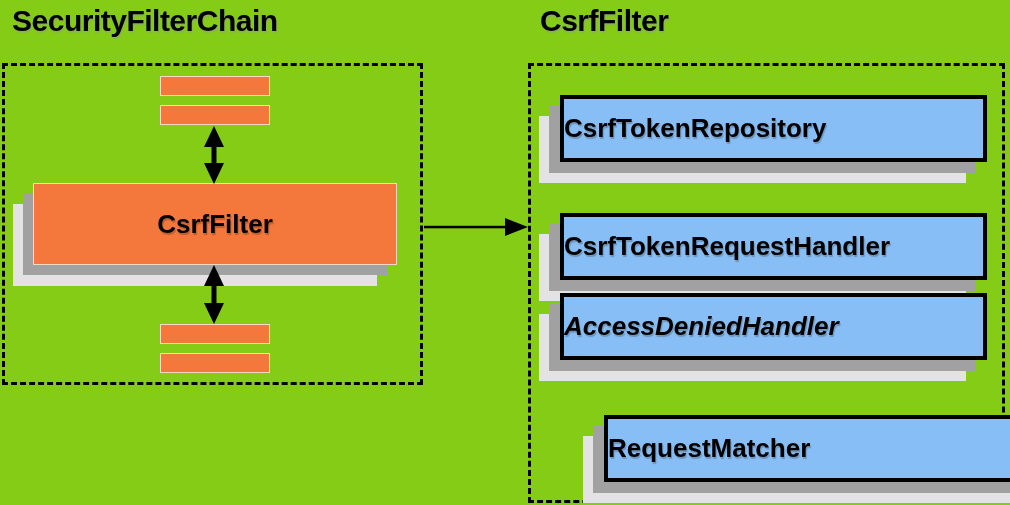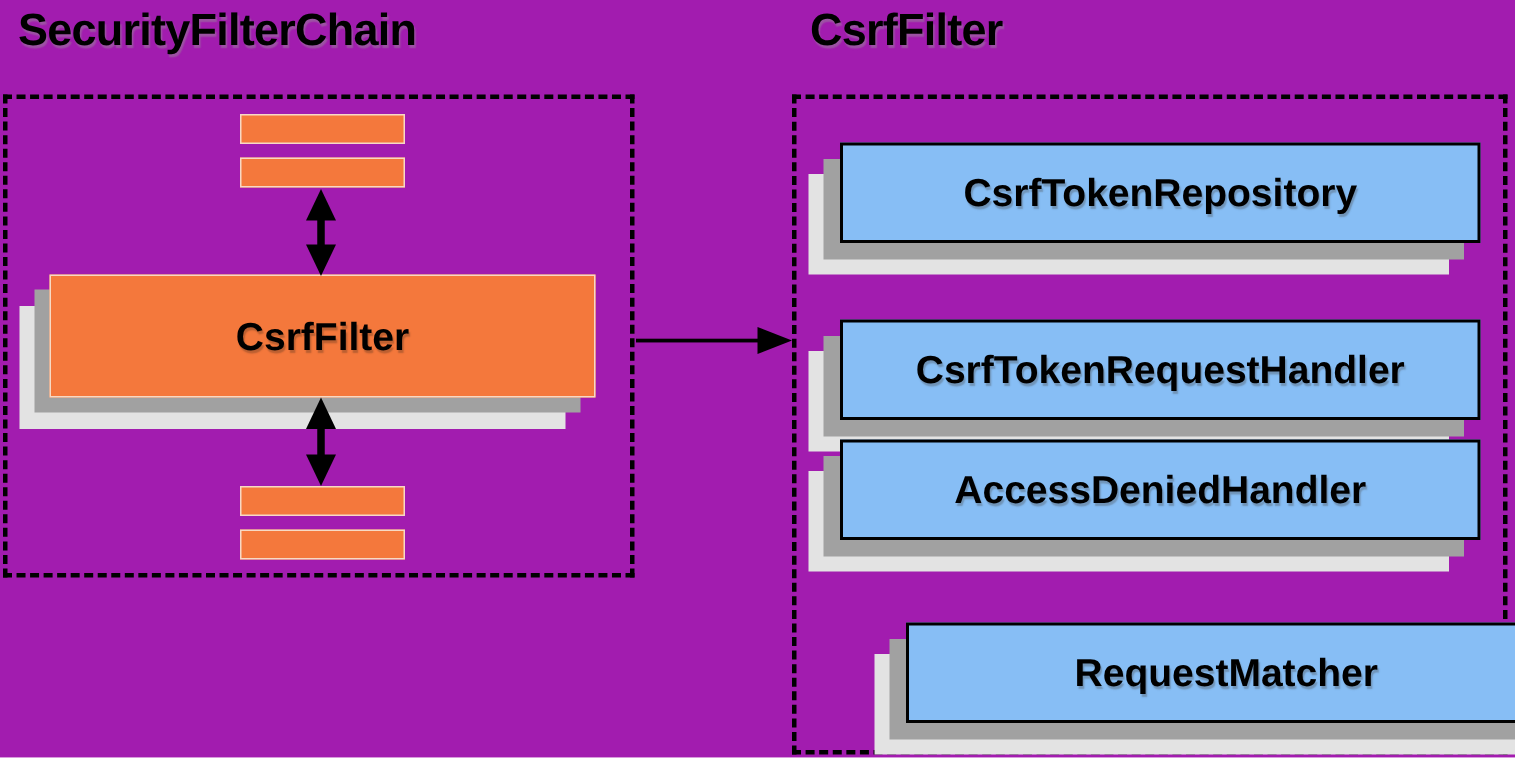--- a/index.html
+++ b/index.html
@@ -5,21 +5,21 @@
   html, body {
     margin: 0;
     padding: 0;
     background: #ffffff;
     font-family: "Liberation Sans", "DejaVu Sans", sans-serif;
   }
   #canvas {
     position: relative;
     width: 1010px;
     height: 505px;
-    background: #a21caf;
+    background: #84cc16;
     overflow: hidden;
   }
   .group-title {
     position: absolute;
     top: 4px;
     font-size: 30px;
     font-weight: bold;
     color: #000000;
     letter-spacing: -0.5px;
     white-space: nowrap;
@@ -71,30 +71,29 @@
     color: #000000;
     text-shadow: 1px 2px 1px rgba(80,50,30,0.35);
   }
 
   .component-box {
     position: absolute;
     left: 560px;
     width: 427px;
     height: 67px;
     background: #87bef5;
-    border: 2px solid #000000;
+    border: 4px solid #000000;
     box-sizing: border-box;
     box-shadow: -11px 11px 0 0 #a1a1a1, -21px 21px 0 0 #e3e3e3;
     display: flex;
     align-items: center;
-    justify-content: center;
   }
   #component-1 { top: 95px;  }
   #component-2 { top: 194px; margin-top: 19px; }
-  #component-3 { top: 293px; }
+  #component-3 { top: 293px; font-style: italic; }
   #component-4 { top: 415px; margin-left: 44px; }
   .component-box .box-label {
     font-size: 26px;
     font-weight: bold;
     color: #000000;
     white-space: nowrap;
     text-shadow: 1px 2px 1px rgba(70,70,70,0.35);
   }
 
   #arrow-overlay {

